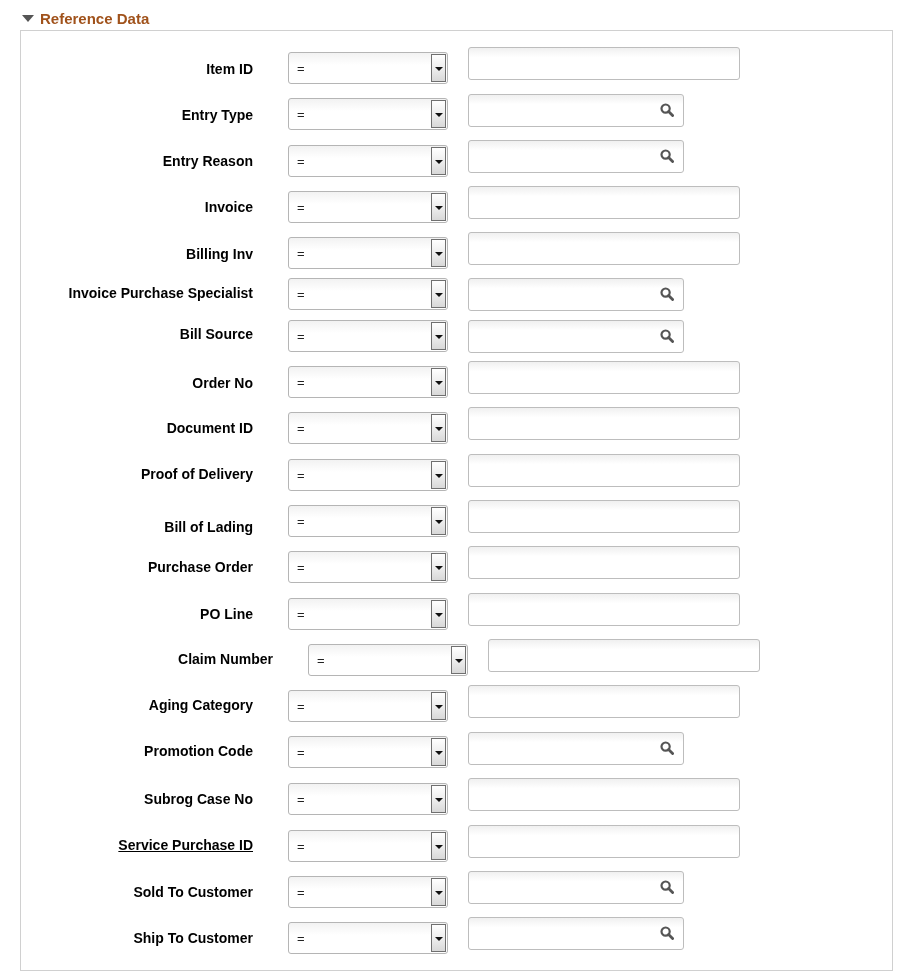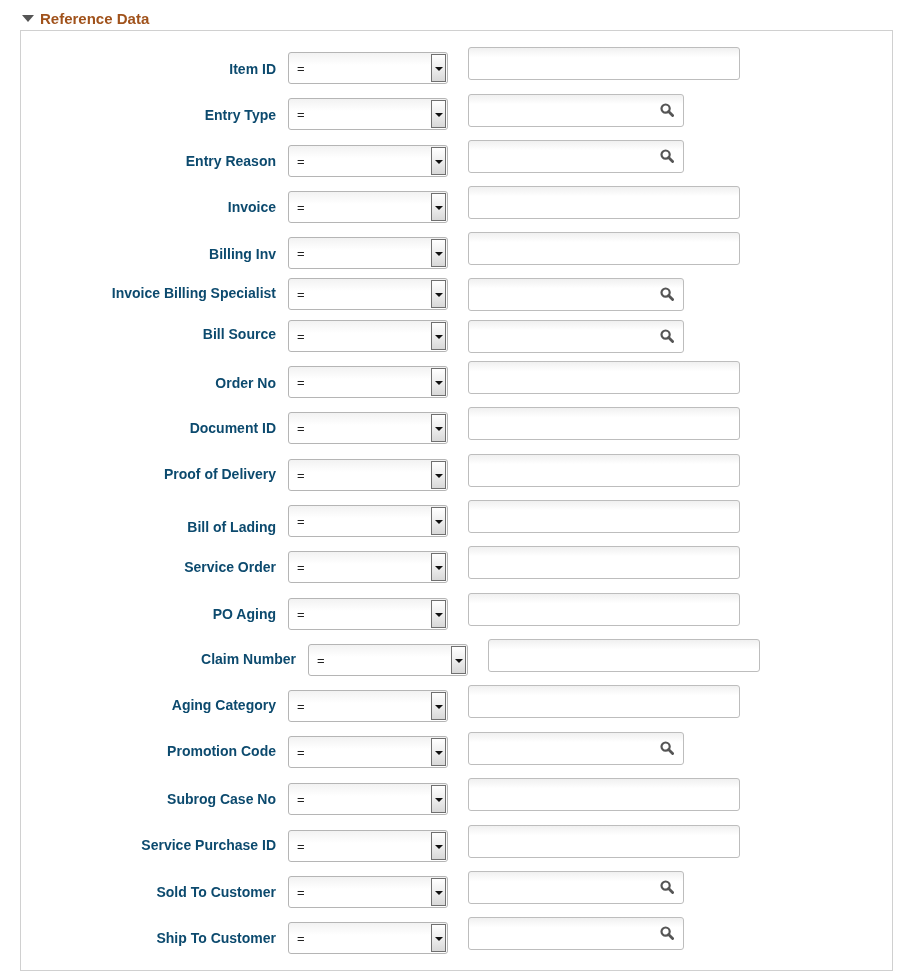--- a/index.html
+++ b/index.html
@@ -2,21 +2,21 @@
 <html><head>
 <meta charset="utf-8">
 <style>
   html, body { margin:0; padding:0; background:#fff; }
   body { width:905px; height:980px; position:relative; overflow:hidden; font-family:"Liberation Sans", sans-serif; }
   .section-header { position:absolute; left:22px; top:8px; height:20px; display:flex; align-items:center; cursor:pointer; }
   .tri { width:0; height:0; border-left:6px solid transparent; border-right:6px solid transparent; border-top:7px solid #555; margin-right:6px; margin-top:1px; }
   .section-title { color:#a0521b; font-weight:bold; font-size:15px; }
   .group-box { position:absolute; left:20px; top:30px; width:873px; height:941px; border:1px solid #d0d0d0; box-sizing:border-box; }
   .row { position:absolute; left:0; width:905px; height:34px; }
-  .lbl { position:absolute; right:629px; color:#0c4a6e; font-weight:bold; font-size:14px; white-space:nowrap; }
+  .lbl { position:absolute; right:652px; color:#000000; font-weight:bold; font-size:14px; white-space:nowrap; }
   .sel { position:absolute; left:288px; top:0; width:160px; height:32px; box-sizing:border-box; border:1px solid #b5b5b5; border-radius:3px; background:linear-gradient(#f2f2f2,#fff 40%); }
   .sel-val { position:absolute; left:8px; top:8px; font-size:13px; color:#222; }
   .sel-btn { position:absolute; right:1px; top:1px; width:15px; height:28px; box-sizing:border-box; border:1px solid #707070; background:linear-gradient(#fff 0%, #eaeaea 60%, #d8d8d8 100%); }
   .sel-btn::after { content:""; position:absolute; left:3px; top:12px; border-left:4px solid transparent; border-right:4px solid transparent; border-top:4px solid #111; }
   .inp { position:absolute; left:468px; height:33px; box-sizing:border-box; border:1px solid #bdbdbd; border-radius:3px; background:linear-gradient(#f0f0f0, #fff 30%); }
   .inp.wide { width:272px; }
   .inp.prompt { width:216px; }
   .mag { position:absolute; right:9px; top:8px; width:14px; height:14px; }
 </style>
 </head>
@@ -73,21 +73,21 @@
   </div>
     <div class="row" style="top: 237px;">
     <span class="lbl" style="top: 9px;">Billing Inv</span>
     <div class="sel">
       <span class="sel-val">=</span>
       <span class="sel-btn"></span>
     </div>
     <div class="inp wide" style="top: -5px;"></div>
   </div>
     <div class="row" style="top: 278px;">
-    <span class="lbl" style="top: 7px;">Invoice Billing Specialist</span>
+    <span class="lbl" style="top: 7px;">Invoice Purchase Specialist</span>
     <div class="sel">
       <span class="sel-val">=</span>
       <span class="sel-btn"></span>
     </div>
     <div class="inp prompt" style="top: 0px;">
         <span class="mag"><svg viewBox="0 0 14 14" width="14" height="14">
             <circle cx="5.6" cy="5.6" r="4.1" fill="none" stroke="#555" stroke-width="2.2"></circle>
             <line x1="8.6" y1="8.6" x2="12.6" y2="12.6" stroke="#555" stroke-width="2.8" stroke-linecap="round"></line>
           </svg></span>
       </div>
@@ -131,29 +131,29 @@
   </div>
     <div class="row" style="top: 505px;">
     <span class="lbl" style="top: 14px;">Bill of Lading</span>
     <div class="sel">
       <span class="sel-val">=</span>
       <span class="sel-btn"></span>
     </div>
     <div class="inp wide" style="top: -5px;"></div>
   </div>
     <div class="row" style="top: 551px;">
-    <span class="lbl" style="top: 8px;">Service Order</span>
+    <span class="lbl" style="top: 8px;">Purchase Order</span>
     <div class="sel">
       <span class="sel-val">=</span>
       <span class="sel-btn"></span>
     </div>
     <div class="inp wide" style="top: -5px;"></div>
   </div>
     <div class="row" style="top: 598px;">
-    <span class="lbl" style="top: 8px;">PO Aging</span>
+    <span class="lbl" style="top: 8px;">PO Line</span>
     <div class="sel">
       <span class="sel-val">=</span>
       <span class="sel-btn"></span>
     </div>
     <div class="inp wide" style="top: -5px;"></div>
   </div>
     <div class="row" style="top: 644px; margin-left: 20px;">
     <span class="lbl" style="top: 7px;">Claim Number</span>
     <div class="sel">
       <span class="sel-val">=</span>
@@ -184,21 +184,21 @@
   </div>
     <div class="row" style="top: 783px;">
     <span class="lbl" style="top: 8px;">Subrog Case No</span>
     <div class="sel">
       <span class="sel-val">=</span>
       <span class="sel-btn"></span>
     </div>
     <div class="inp wide" style="top: -5px;"></div>
   </div>
     <div class="row" style="top: 830px;">
-    <span class="lbl" style="top: 7px;">Service Purchase ID</span>
+    <span class="lbl" style="top: 7px; text-decoration: underline;">Service Purchase ID</span>
     <div class="sel">
       <span class="sel-val">=</span>
       <span class="sel-btn"></span>
     </div>
     <div class="inp wide" style="top: -5px;"></div>
   </div>
     <div class="row" style="top: 876px;">
     <span class="lbl" style="top: 8px;">Sold To Customer</span>
     <div class="sel">
       <span class="sel-val">=</span>

